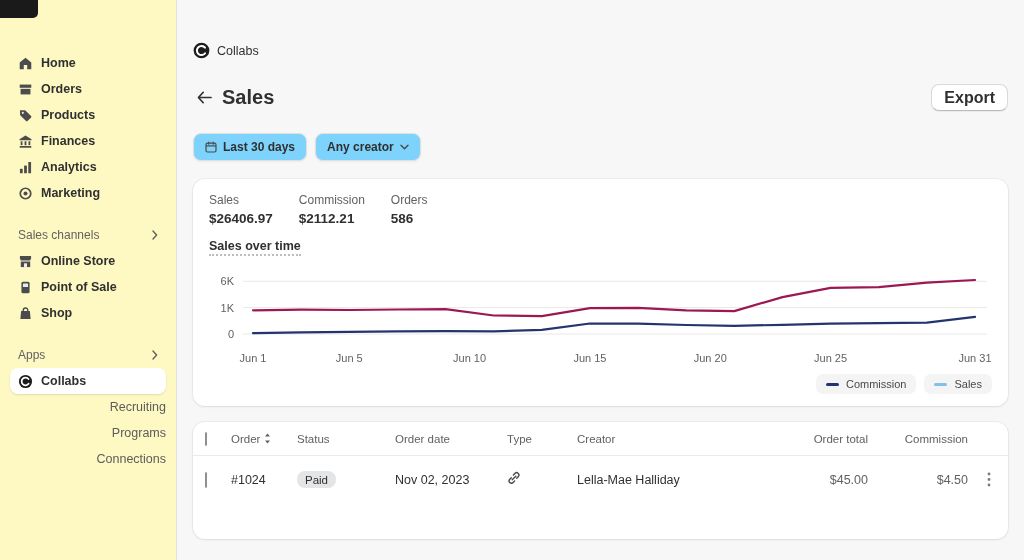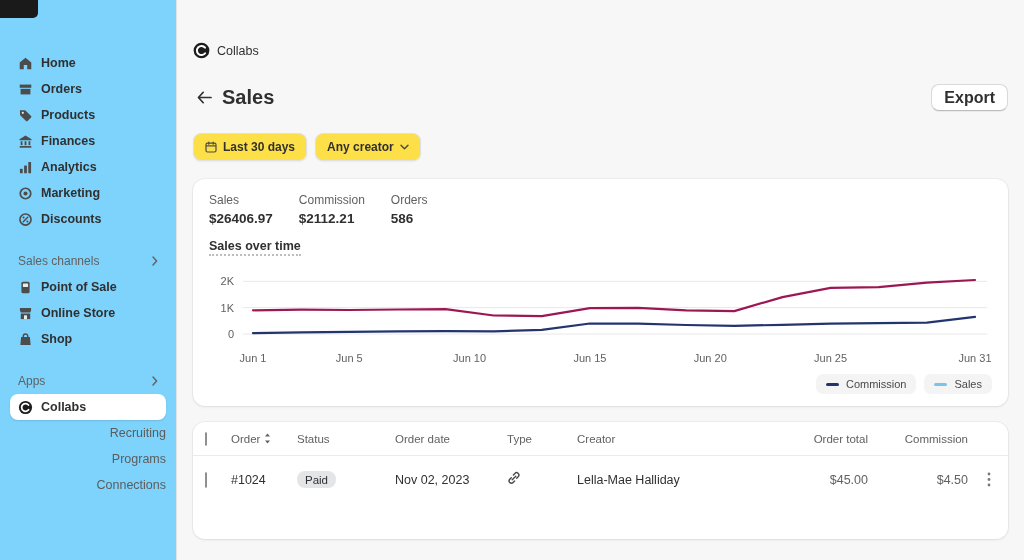--- a/index.html
+++ b/index.html
@@ -7,40 +7,40 @@
     margin: 0; width: 1024px; height: 560px; overflow: hidden;
     background: #f7f7f7; color: #303030;
     font-family: "Liberation Sans", "DejaVu Sans", sans-serif;
   }
   .app { display: flex; width: 1024px; height: 560px; }
 
   
   .shopify-logo { position: fixed; top: 0; left: 0; width: 38px; height: 18px; background: #1a1a1a; border-radius: 0 0 5px 0; z-index: 5; }
 
   
-  .sidebar { width: 177px; flex: none; background: #7dd3fc; border-right: 1px solid #e1e1e1; padding-top: 50px; }
+  .sidebar { width: 177px; flex: none; background: #fef9c3; border-right: 1px solid #e1e1e1; padding-top: 50px; }
   .side-item { display: flex; align-items: center; gap: 8px; height: 26px; padding: 0 8px; margin: 0 10px; border-radius: 8px; font-size: 12.5px; font-weight: 600; color: #303030; cursor: pointer; }
   .side-item.selected { background: #fff; box-shadow: 0 1px 2px rgba(0,0,0,.12); }
   .nav-icon { width: 15px; height: 15px; flex: none; color: #4c4c4c; display: flex; align-items: center; justify-content: center; }
   .nav-icon svg { display: block; width: 100%; height: 100%; }
   .side-section { display: flex; align-items: center; justify-content: space-between; height: 26px; margin: 16px 10px 0 10px; padding: 0 8px; font-size: 12px; font-weight: 500; color: #616161; cursor: pointer; }
   .chev svg { display: block; }
   .side-sub { display: flex; align-items: center; height: 26px; margin: 0 10px; padding-left: 31px; border-radius: 8px; font-size: 12.5px; font-weight: 500; color: #5c5c5c; cursor: pointer; justify-content: flex-end; }
 
   
   .main { flex: 1; min-width: 0; padding: 0 16px; }
   .app-header { margin-top: 42px; display: flex; align-items: center; gap: 7px; font-size: 12.5px; }
   .app-logo { width: 17px; height: 17px; display: flex; }
   .page-header { margin-top: 25px; display: flex; align-items: center; }
   .back-btn { width: 22px; height: 22px; display: flex; align-items: center; justify-content: center; margin-right: 7px; cursor: pointer; }
   .page-title { font-size: 20px; font-weight: 700; margin: 0; }
   .export-btn { margin-left: auto; background: #fff; border: 1px solid #d9d9d9; border-bottom-color: #bcbcbc; border-radius: 8px; height: 27px; padding: 0 12px; font-size: 16px; font-weight: 600; color: #303030; box-shadow: 0 1px 0 rgba(0,0,0,.05); cursor: pointer; font-family: inherit; }
 
   .filters { margin-top: 22px; display: flex; gap: 8px; }
-  .pill { display: inline-flex; align-items: center; gap: 6px; background: #fde047; border: 1px solid #e0e0e0; border-radius: 8px; height: 28px; padding: 0 11px; font-size: 12px; font-weight: 600; color: #303030; box-shadow: 0 1px 2px rgba(0,0,0,.05); cursor: pointer; }
+  .pill { display: inline-flex; align-items: center; gap: 6px; background: #7dd3fc; border: 1px solid #e0e0e0; border-radius: 8px; height: 28px; padding: 0 11px; font-size: 12px; font-weight: 600; color: #303030; box-shadow: 0 1px 2px rgba(0,0,0,.05); cursor: pointer; }
 
   .card { background: #fff; border-radius: 12px; box-shadow: 0 0 0 1px rgba(0,0,0,.04), 0 1px 3px rgba(0,0,0,.07); }
   .metrics-card { margin-top: 18px; padding: 14px 16px 12px 16px; }
   .metrics { display: flex; gap: 26px; }
   .metric-label { font-size: 12px; color: #616161; }
   .metric-value { font-size: 13.5px; font-weight: 700; margin-top: 4px; }
   .chart-title { display: inline-block; margin-top: 13px; font-size: 12.5px; font-weight: 700; border-bottom: 2px dotted #bdbdbd; padding-bottom: 1px; }
 
   .chart { margin-top: 12px; display: flex; }
   .ylabels { width: 34px; flex: none; position: relative; }
@@ -125,59 +125,48 @@
     </div>
     <div class="side-item">
       <span class="nav-icon">
           <svg viewBox="0 0 14 14">
             <circle cx="7" cy="7" r="4.9" fill="none" stroke="currentColor" stroke-width="1.6"></circle>
             <circle cx="7" cy="7" r="1.9" fill="currentColor"></circle>
           </svg>
         </span>
       <span>Marketing</span>
     </div>
-    <div class="side-item">
-      <span class="nav-icon">
-          <svg viewBox="0 0 14 14">
-            <circle cx="7" cy="7" r="5.2" fill="none" stroke="currentColor" stroke-width="1.5"></circle>
-            <path d="M4.9 9.1 9.1 4.9" fill="none" stroke="currentColor" stroke-width="1.3" stroke-linecap="round"></path>
-            <circle cx="5.2" cy="5.2" r="0.9" fill="currentColor"></circle>
-            <circle cx="8.8" cy="8.8" r="0.9" fill="currentColor"></circle>
-          </svg>
-        </span>
-      <span>Discounts</span>
-    </div>
 
     <div class="side-section">
       <span>Sales channels</span>
       <span class="chev">
           <svg width="6" height="10" viewBox="0 0 6 10">
             <path d="M1 1l3.6 4L1 9" fill="none" stroke="#616161" stroke-width="1.4" stroke-linecap="round" stroke-linejoin="round"></path>
           </svg>
         </span>
     </div>
 
     <div class="side-item">
       <span class="nav-icon">
           <svg viewBox="0 0 14 14" fill="currentColor">
-            <rect x="3.2" y="1.6" width="7.6" height="10.8" rx="1.4"></rect>
-            <rect x="4.6" y="3.2" width="4.8" height="3.4" rx="0.5" fill="#ebebeb"></rect>
-          </svg>
-        </span>
-      <span>Point of Sale</span>
-    </div>
-    <div class="side-item">
-      <span class="nav-icon">
-          <svg viewBox="0 0 14 14" fill="currentColor">
             <path d="M1.8 1.8h10.4v2.1L11.4 6H2.6L1.8 3.9Z"></path>
             <path d="M2.6 7h8.8v5.2H2.6Z"></path>
             <rect x="5.6" y="8.7" width="2.8" height="3.5" fill="#ebebeb"></rect>
           </svg>
         </span>
       <span>Online Store</span>
+    </div>
+    <div class="side-item">
+      <span class="nav-icon">
+          <svg viewBox="0 0 14 14" fill="currentColor">
+            <rect x="3.2" y="1.6" width="7.6" height="10.8" rx="1.4"></rect>
+            <rect x="4.6" y="3.2" width="4.8" height="3.4" rx="0.5" fill="#ebebeb"></rect>
+          </svg>
+        </span>
+      <span>Point of Sale</span>
     </div>
     <div class="side-item">
       <span class="nav-icon">
           <svg viewBox="0 0 14 14">
             <path d="M2.9 4.6h8.2l.7 7.6H2.2Z" fill="currentColor"></path>
             <path d="M4.9 5V3.9a2.1 2.1 0 0 1 4.2 0V5" fill="none" stroke="currentColor" stroke-width="1.3"></path>
           </svg>
         </span>
       <span>Shop</span>
     </div>
@@ -270,21 +259,21 @@
           <div class="metric-value">586</div>
         </div>
       </div>
 
       <div class="chart-title">Sales over time</div>
 
       <div class="chart">
         <div class="ylabels">
             <span class="ytick" style="top: 66px;">0</span>
             <span class="ytick" style="top: 39.6364px;">1K</span>
-            <span class="ytick" style="top: 13.2727px;">2K</span>
+            <span class="ytick" style="top: 13.2727px;">6K</span>
           </div>
         <div class="plot">
           <svg id="sales-chart" width="744" height="82">
               <line x1="0" x2="744" y1="66.0" y2="66.0" stroke="#e8e8e8" stroke-width="1"></line>
               <line x1="0" x2="744" y1="39.6" y2="39.6" stroke="#e8e8e8" stroke-width="1"></line>
               <line x1="0" x2="744" y1="13.3" y2="13.3" stroke="#e8e8e8" stroke-width="1"></line>
               <polyline points="10.0,65.2 58.1,64.4 106.3,63.9 154.4,63.4 202.5,63.1 250.7,63.4 298.8,61.8 346.9,55.5 395.1,55.7 443.2,57.0 491.3,57.8 539.5,56.8 587.6,55.7 635.7,55.2 683.9,54.7 732.0,48.9" fill="none" stroke="#23356f" stroke-width="2.2" stroke-linecap="round" stroke-linejoin="round"></polyline>
               <polyline points="10.0,42.3 58.1,41.7 106.3,42.0 154.4,41.5 202.5,41.2 250.7,47.5 298.8,48.1 346.9,40.2 395.1,39.9 443.2,42.3 491.3,43.1 539.5,29.1 587.6,19.9 635.7,19.1 683.9,14.6 732.0,12.0" fill="none" stroke="#9c1853" stroke-width="2.2" stroke-linecap="round" stroke-linejoin="round"></polyline>
             </svg>
         </div>

